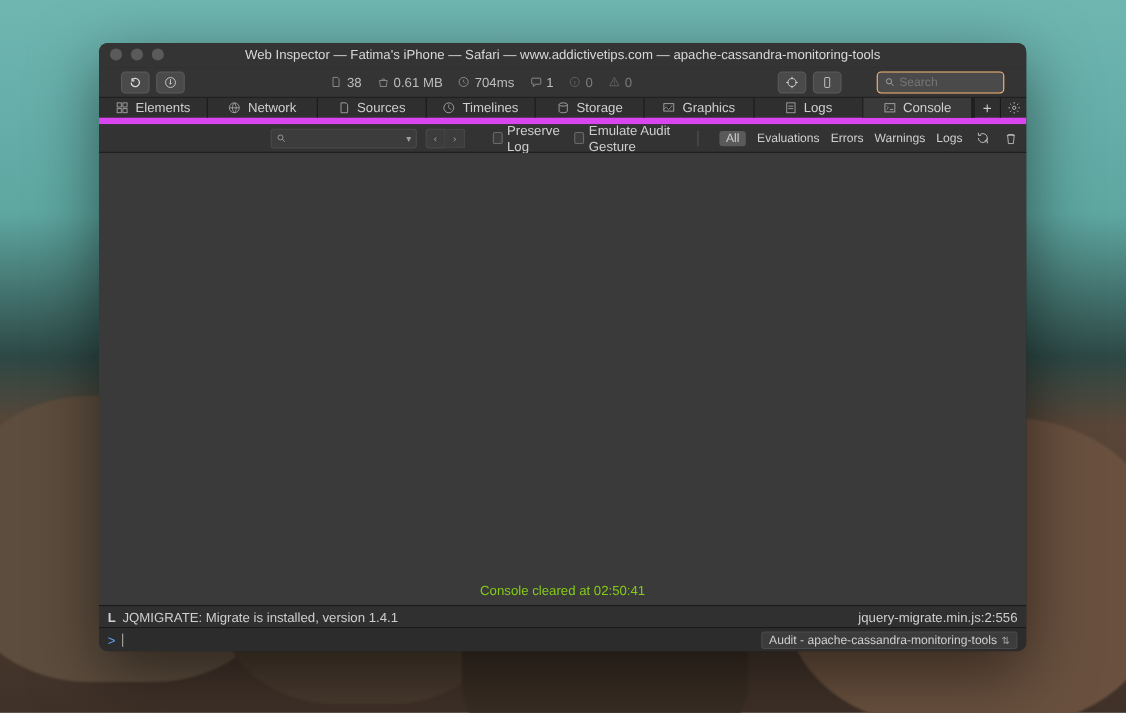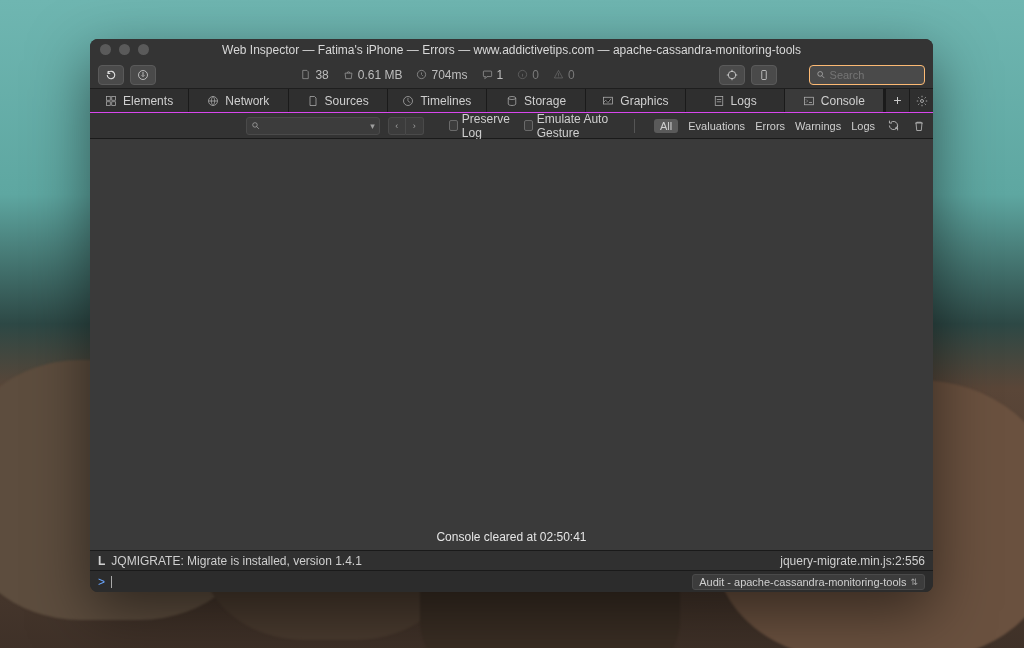--- a/index.html
+++ b/index.html
@@ -17,52 +17,52 @@
   .window{
     position:absolute;left:90px;top:39px;width:843px;height:553px;
     background:#2b2b2b;border-radius:8px;box-shadow:0 20px 60px rgba(0,0,0,.5);
     display:flex;flex-direction:column;color:#c9c9c9;font-size:12px;
     overflow:hidden;
   }
   .titlebar{height:22px;display:flex;align-items:center;justify-content:center;position:relative;background:#343434;}
   .trafficlights{position:absolute;left:10px;top:5px;display:flex;gap:8px;}
   .tl{width:11px;height:11px;border-radius:50%;background:#5a5a5a;}
   .title{color:#d8d8d8;font-size:12px;}
-  .toolbar{height:28px;background:#343434;border-bottom:1px solid #1e1e1e;display:flex;align-items:center;padding:0 8px;gap:6px;}
+  .toolbar{height:28px;background:#343434;border-bottom:1px solid #1e1e1e;display:flex;align-items:center;padding:0 20px;gap:6px;}
   .tl-group{display:flex;gap:6px;}
   .btn{background:#4a4a4a;border:1px solid #5a5a5a;border-radius:4px;height:20px;min-width:26px;display:flex;align-items:center;justify-content:center;color:#ddd;}
   .btn svg{width:12px;height:12px;}
   .spacer{flex:1;}
   .metrics{display:flex;align-items:center;gap:14px;color:#bdbdbd;}
   .metric{display:flex;align-items:center;gap:4px;}
   .metric svg{width:11px;height:11px;opacity:.8;}
   .dim{color:#7a7a7a;}
   .searchbox{display:flex;align-items:center;background:#4a4a4a;border:1px solid #fdba74;border-radius:4px;height:20px;width:116px;padding:0 6px;gap:4px;}
   .searchbox input{background:transparent;border:none;outline:none;color:#ddd;font-size:11px;width:100%;}
-  .tabs{height:24px;display:flex;background:#2f2f2f;border-bottom:1px solid #d946ef;}
+  .tabs{height:24px;display:flex;background:#2f2f2f;border-bottom:6px solid #d946ef;}
   .tab{flex:1;display:flex;align-items:center;justify-content:center;gap:6px;border-right:1px solid #1a1a1a;color:#cfcfcf;font-size:12px;}
   .tab:last-of-type{border-right:none;}
   .tab.active{background:#3a3a3a;}
   .tab svg{width:12px;height:12px;opacity:.8;}
   .tabextras{display:flex;align-items:center;border-left:1px solid #1a1a1a;}
   .tabextra{width:24px;height:100%;display:flex;align-items:center;justify-content:center;border-left:1px solid #1a1a1a;}
   .subbar{height:26px;background:#333;border-bottom:1px solid #1a1a1a;display:flex;align-items:center;padding:0 6px;gap:8px;}
   .filterbox{display:flex;align-items:center;background:#3c3c3c;border:1px solid #4a4a4a;border-radius:3px;height:18px;width:170px;padding:0 4px;gap:4px;margin-left:150px;}
   .filterbox input{background:transparent;border:none;outline:none;color:#ddd;font-size:11px;width:100%;}
   .navbtns{display:flex;}
   .navbtn{width:18px;height:18px;border:1px solid #4a4a4a;background:#3c3c3c;display:flex;align-items:center;justify-content:center;border-radius:3px 0 0 3px;}
   .navbtn+.navbtn{border-radius:0 3px 3px 0;border-left:none;}
   .chk{display:flex;align-items:center;gap:4px;color:#cfcfcf;font-size:12px;}
   .chkbox{width:11px;height:11px;border:1px solid #6a6a6a;border-radius:2px;background:#3c3c3c;}
   .lvlgroup{display:flex;align-items:center;gap:10px;margin-left:auto;}
   .lvl{font-size:11px;color:#cfcfcf;}
   .lvl.active{background:#5a5a5a;border-radius:3px;padding:1px 6px;}
   .iconbtn{width:16px;height:16px;display:flex;align-items:center;justify-content:center;}
   .console-body{flex:1;background:#3a3a3a;position:relative;}
-  .cleared{position:absolute;left:0;right:0;bottom:6px;text-align:center;color:#e5e5e5;font-size:12px;}
+  .cleared{position:absolute;left:0;right:0;bottom:6px;text-align:center;color:#84cc16;font-size:12px;}
   .logrow{height:20px;background:#303030;border-top:1px solid #1a1a1a;display:flex;align-items:center;padding:0 8px;gap:6px;color:#cfcfcf;font-size:12px;}
   .logrow .src{margin-left:auto;color:#cfcfcf;}
   .prompt{height:22px;background:#2c2c2c;border-top:1px solid #1a1a1a;display:flex;align-items:center;padding:0 8px;gap:6px;}
   .prompt input{flex:1;background:transparent;border:none;outline:none;color:#ddd;font-size:12px;}
   .ctx{background:#3c3c3c;border:1px solid #4a4a4a;border-radius:3px;padding:1px 6px;color:#cfcfcf;font-size:11px;display:flex;align-items:center;gap:4px;}
   .caret{font-size:9px;opacity:.7;}
   .sep{width:1px;height:14px;background:#555;}
 </style>
 </head>
 <body>
@@ -73,21 +73,21 @@
 <div class="bg-rock r4"></div>
 
 <div class="window">
 
   <div class="titlebar">
     <div class="trafficlights">
       <div class="tl"></div>
       <div class="tl"></div>
       <div class="tl"></div>
     </div>
-    <div class="title">Web Inspector — Fatima's iPhone — Errors — www.addictivetips.com — apache-cassandra-monitoring-tools</div>
+    <div class="title">Web Inspector — Fatima's iPhone — Safari — www.addictivetips.com — apache-cassandra-monitoring-tools</div>
   </div>
 
   <div class="toolbar">
     <div class="tl-group">
       <div class="btn">
         <svg viewBox="0 0 16 16">
             <path fill="none" stroke="currentColor" stroke-width="1.5" d="M3 8a5 5 0 1 0 2-4l-1-1m0 0v3h3"></path>
           </svg>
       </div>
       <div class="btn">
@@ -253,21 +253,21 @@
           <span class="caret">›</span>
         </div>
     </div>
     <div style="width:12px"></div>
     <label class="chk">
       <span class="chkbox"></span>
       <span>Preserve Log</span>
     </label>
     <label class="chk">
       <span class="chkbox"></span>
-      <span>Emulate Auto Gesture</span>
+      <span>Emulate Audit Gesture</span>
     </label>
     <div class="sep"></div>
     <div class="lvlgroup" style="margin-left:11px">
       <span class="lvl active">All</span>
       <span class="lvl">Evaluations</span>
       <span class="lvl">Errors</span>
       <span class="lvl">Warnings</span>
       <span class="lvl">Logs</span>
       <div class="iconbtn">
         <svg viewBox="0 0 16 16" width="13" height="13">

